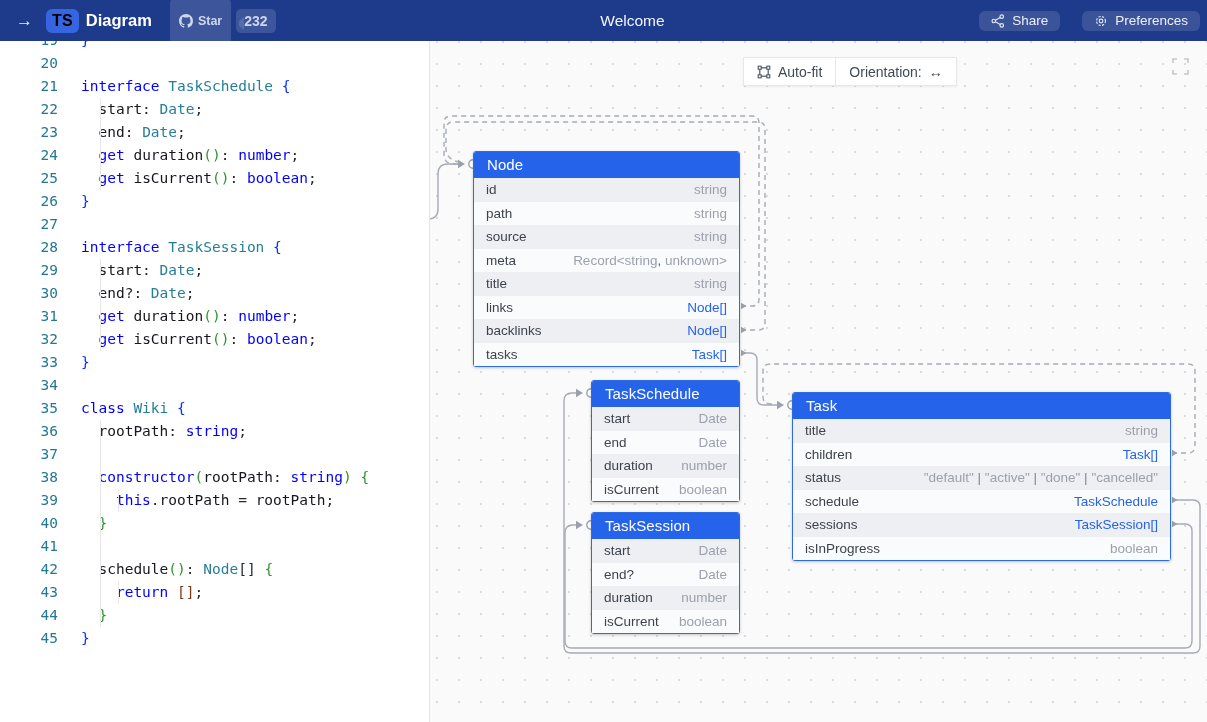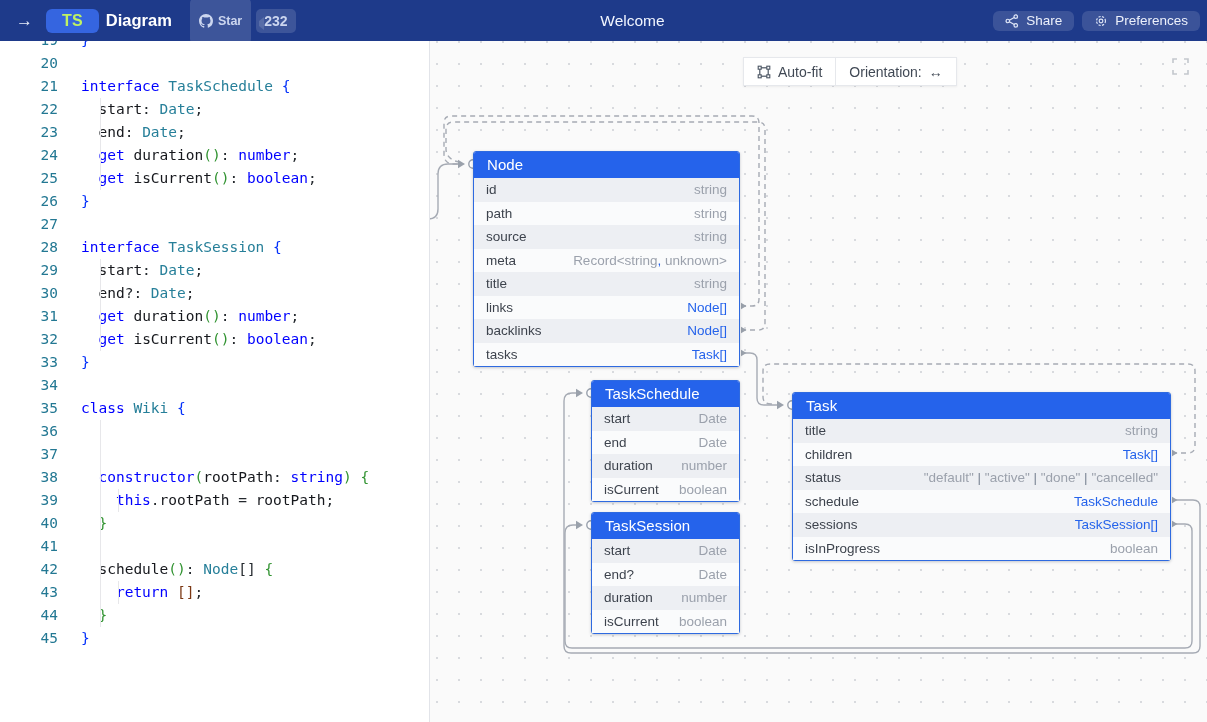--- a/index.html
+++ b/index.html
@@ -3,38 +3,38 @@
 <meta charset="utf-8">
 <style>
   * { box-sizing: border-box; margin: 0; padding: 0; }
   html,body { width:1207px; height:722px; overflow:hidden; }
   body { font-family:"Liberation Sans", sans-serif; background:#fff; position:relative; }
 
   
   .topbar { position:absolute; left:0; top:0; width:1207px; height:41px;
             background:#1e3a8a; display:flex; align-items:center; z-index:30; }
   .menu-arrow { color:#e8edfa; font-size:17px; padding:0 13px 0 16px; cursor:pointer; }
-  .ts-badge { background:#3565e0; color:#bef264; font-weight:700; font-size:16px;
-              border-radius:6px; padding:3px 16px; letter-spacing:.2px; }
+  .ts-badge { background:#3565e0; color:#000000; font-weight:700; font-size:16px;
+              border-radius:6px; padding:3px 6px; letter-spacing:.2px; }
   .brand-text { color:#fff; font-weight:700; font-size:16.5px; margin-left:7px; }
   .gh { display:flex; align-items:center; margin-left:18px; }
   .gh-pill { background:rgba(255,255,255,.14); border-radius:5px; padding:16px 9px;
              display:flex; align-items:center; gap:5px; color:#ccd6ef; font-size:12.5px;
              font-weight:700; cursor:pointer; }
   .gh-count { background:rgba(255,255,255,.14); border-radius:5px; padding:4px 8px;
               color:#ccd6ef; font-size:14px; font-weight:700; margin-left:5px; position:relative; }
   .gh-count:before { content:""; position:absolute; left:-2.5px; top:8px; width:5px; height:5px;
               background:rgba(255,255,255,.0); border-left:5px solid rgba(255,255,255,.14);
               border-top:4px solid transparent; border-bottom:4px solid transparent;
               transform:rotate(180deg); }
   .bar-title { position:absolute; left:52.4%; transform:translateX(-50%); color:#f1f5ff;
                font-size:15.5px; font-weight:500; }
   .bar-right { position:absolute; right:7px; display:flex; gap:8px; }
   .bar-btn { background:rgba(255,255,255,.13); border-radius:6px; height:20px; padding:0 12px;
-             display:flex; align-items:center; gap:7px; color:#edf1fb; font-size:13.5px; cursor:pointer; }
+             display:flex; align-items:center; gap:7px; color:#edf1fb; font-size:13.5px; cursor:pointer;margin-left:14px; }
   .bar-btn svg { display:block; }
 
   
   .editor { position:absolute; left:12px; top:41px; width:418px; height:681px; background:#fff;
             border-right:1px solid #e2e4e9; overflow:hidden; z-index:10; }
   .lines { margin-top:-12px; position:relative; }
   .line { height:23px; display:flex; white-space:pre;
           font-family:"DejaVu Sans Mono", monospace; font-size:14.5px; line-height:23px; }
   .ln { width:46px; text-align:right; color:#237893; flex:none; }
   .code { margin-left:23px; }
@@ -125,21 +125,21 @@
       <div class="line"><span class="ln">26</span><span class="code"><span class="b1">}</span></span></div>
       <div class="line"><span class="ln">27</span><span class="code"></span></div>
       <div class="line"><span class="ln">28</span><span class="code"><span class="kw">interface </span><span class="ty">TaskSession</span><span class="pn"> </span><span class="b1">{</span></span></div>
       <div class="line"><span class="ln">29</span><span class="code"><span class="id">  start</span><span class="pn">: </span><span class="ty">Date</span><span class="pn">;</span></span></div>
       <div class="line"><span class="ln">30</span><span class="code"><span class="id">  end</span><span class="pn">?: </span><span class="ty">Date</span><span class="pn">;</span></span></div>
       <div class="line"><span class="ln">31</span><span class="code"><span class="pn">  </span><span class="kw">get</span><span class="id"> duration</span><span class="b2">()</span><span class="pn">: </span><span class="kw">number</span><span class="pn">;</span></span></div>
       <div class="line"><span class="ln">32</span><span class="code"><span class="pn">  </span><span class="kw">get</span><span class="id"> isCurrent</span><span class="b2">()</span><span class="pn">: </span><span class="kw">boolean</span><span class="pn">;</span></span></div>
       <div class="line"><span class="ln">33</span><span class="code"><span class="b1">}</span></span></div>
       <div class="line"><span class="ln">34</span><span class="code"></span></div>
       <div class="line"><span class="ln">35</span><span class="code"><span class="kw">class </span><span class="ty">Wiki</span><span class="pn"> </span><span class="b1">{</span></span></div>
-      <div class="line"><span class="ln">36</span></div>
+      <div class="line"><span class="ln">36</span><span class="code"><span class="id">  rootPath</span><span class="pn">: </span><span class="kw">string</span><span class="pn">;</span></span></div>
       <div class="line"><span class="ln">37</span><span class="code"></span></div>
       <div class="line"><span class="ln">38</span><span class="code"><span class="pn">  </span><span class="kw">constructor</span><span class="b2">(</span><span class="id">rootPath</span><span class="pn">: </span><span class="kw">string</span><span class="b2">)</span><span class="pn"> </span><span class="b2">{</span></span></div>
       <div class="line"><span class="ln">39</span><span class="code"><span class="pn">    </span><span class="kw">this</span><span class="pn">.</span><span class="id">rootPath</span><span class="pn"> = </span><span class="id">rootPath</span><span class="pn">;</span></span></div>
       <div class="line"><span class="ln">40</span><span class="code"><span class="b2">  }</span></span></div>
       <div class="line"><span class="ln">41</span><span class="code"></span></div>
       <div class="line"><span class="ln">42</span><span class="code"><span class="id">  schedule</span><span class="b2">()</span><span class="pn">: </span><span class="ty">Node</span><span class="pn">[]</span><span class="pn"> </span><span class="b2">{</span></span></div>
       <div class="line"><span class="ln">43</span><span class="code"><span class="pn">    </span><span class="kw">return</span><span class="pn"> </span><span class="b3">[]</span><span class="pn">;</span></span></div>
       <div class="line"><span class="ln">44</span><span class="code"><span class="b2">  }</span></span></div>
       <div class="line"><span class="ln">45</span><span class="code"><span class="b1">}</span></span></div>
       <div class="guide" style="left: 88px; top: 69px; height: 92px;"></div>

